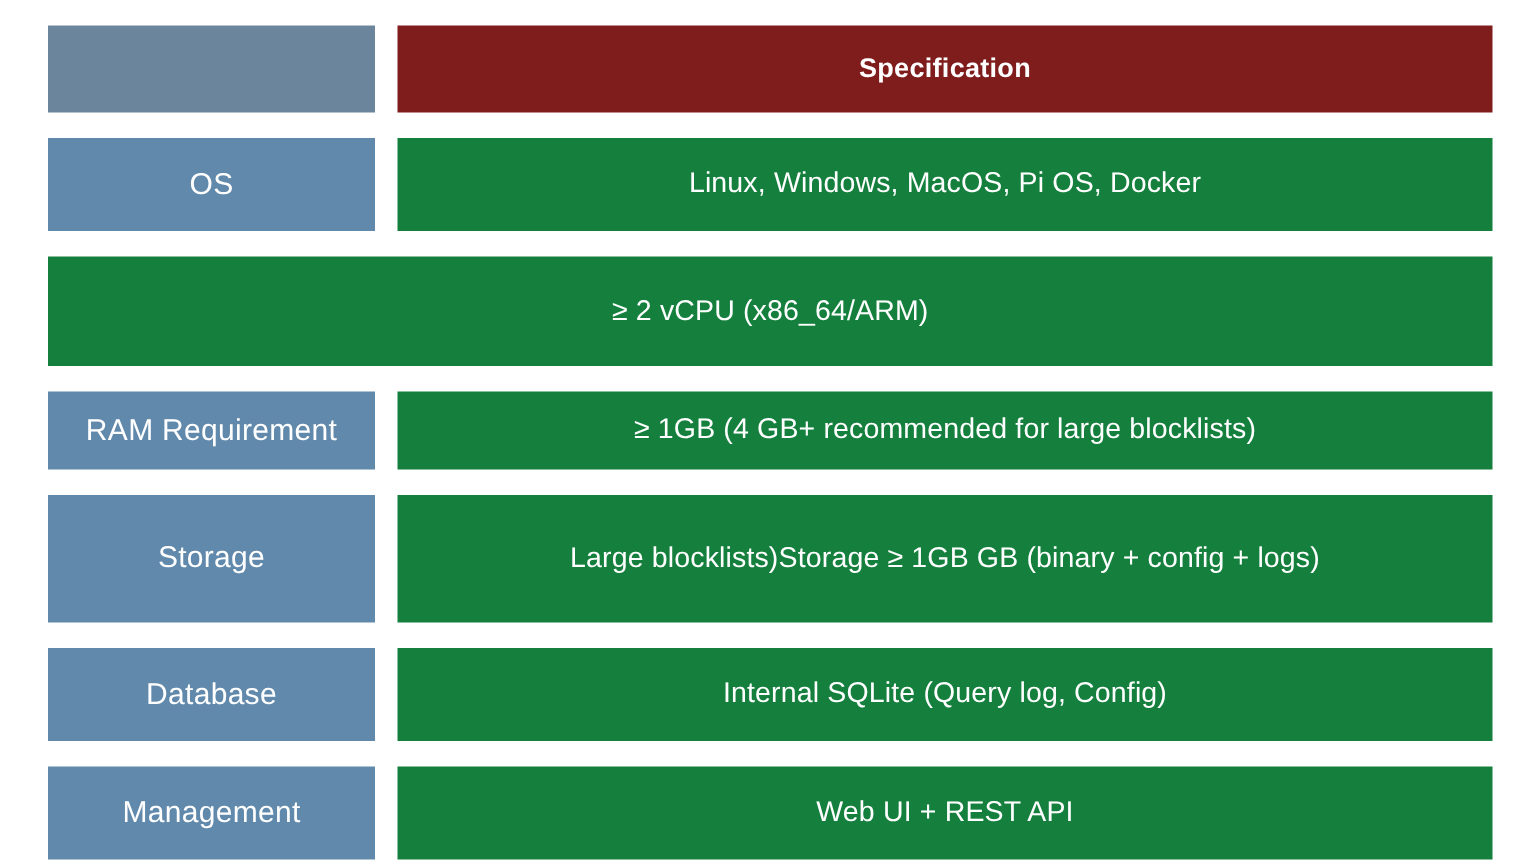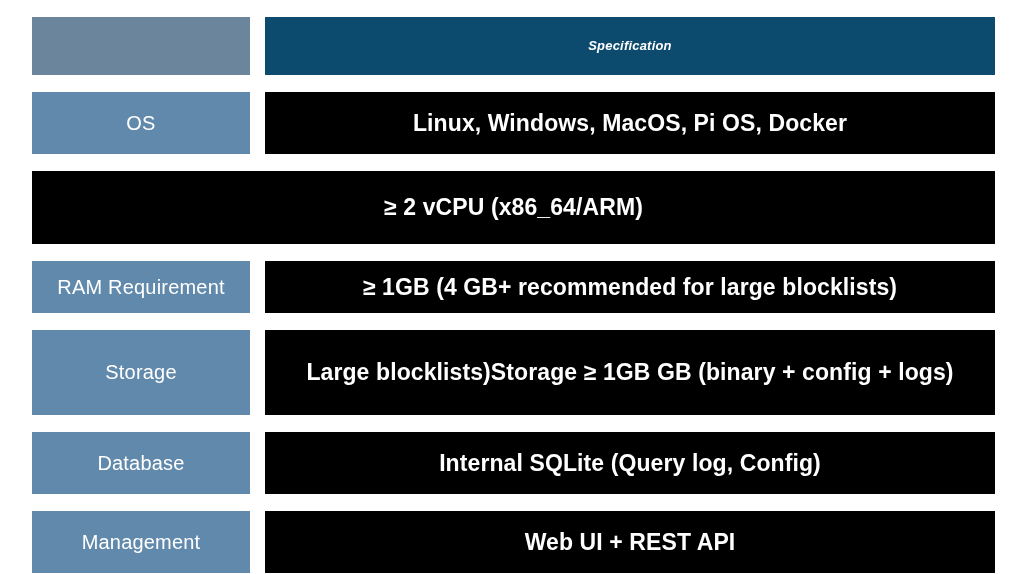--- a/index.html
+++ b/index.html
@@ -48,38 +48,37 @@
     margin-right: 15px;
     background: #6189ab;
     font-size: 20px;
     font-weight: 400;
     letter-spacing: 0.2px;
     padding: 0 8px;
   }
 
   .cell-spec {
     flex: 1 1 auto;
-    background: #000000;
-    font-size: 23px;
-    font-weight: 700;
+    background: #15803d;
+    font-size: 19px;
+    font-weight: 400;
     letter-spacing: 0.1px;
     line-height: 1.32;
     padding: 0 14px;
   }
 
   
   .row-header .cell-label {
     background: #6b869c;
   }
   .row-header .cell-spec {
-    background: #0c4a6e;
-    font-size: 13px;
+    background: #7f1d1d;
+    font-size: 18px;
     font-weight: 700;
     letter-spacing: 0.2px;
-    font-style: italic;
   }
 
   
   .row-header       { height: 58px; }
   .row-os           { height: 62px; }
   .row-cpu          { height: 73px; }
   .row-ram          { height: 52px; }
   .row-storage      { height: 85px; }
   .row-database     { height: 62px; }
   .row-management   { height: 62px; margin-bottom: 0; }

